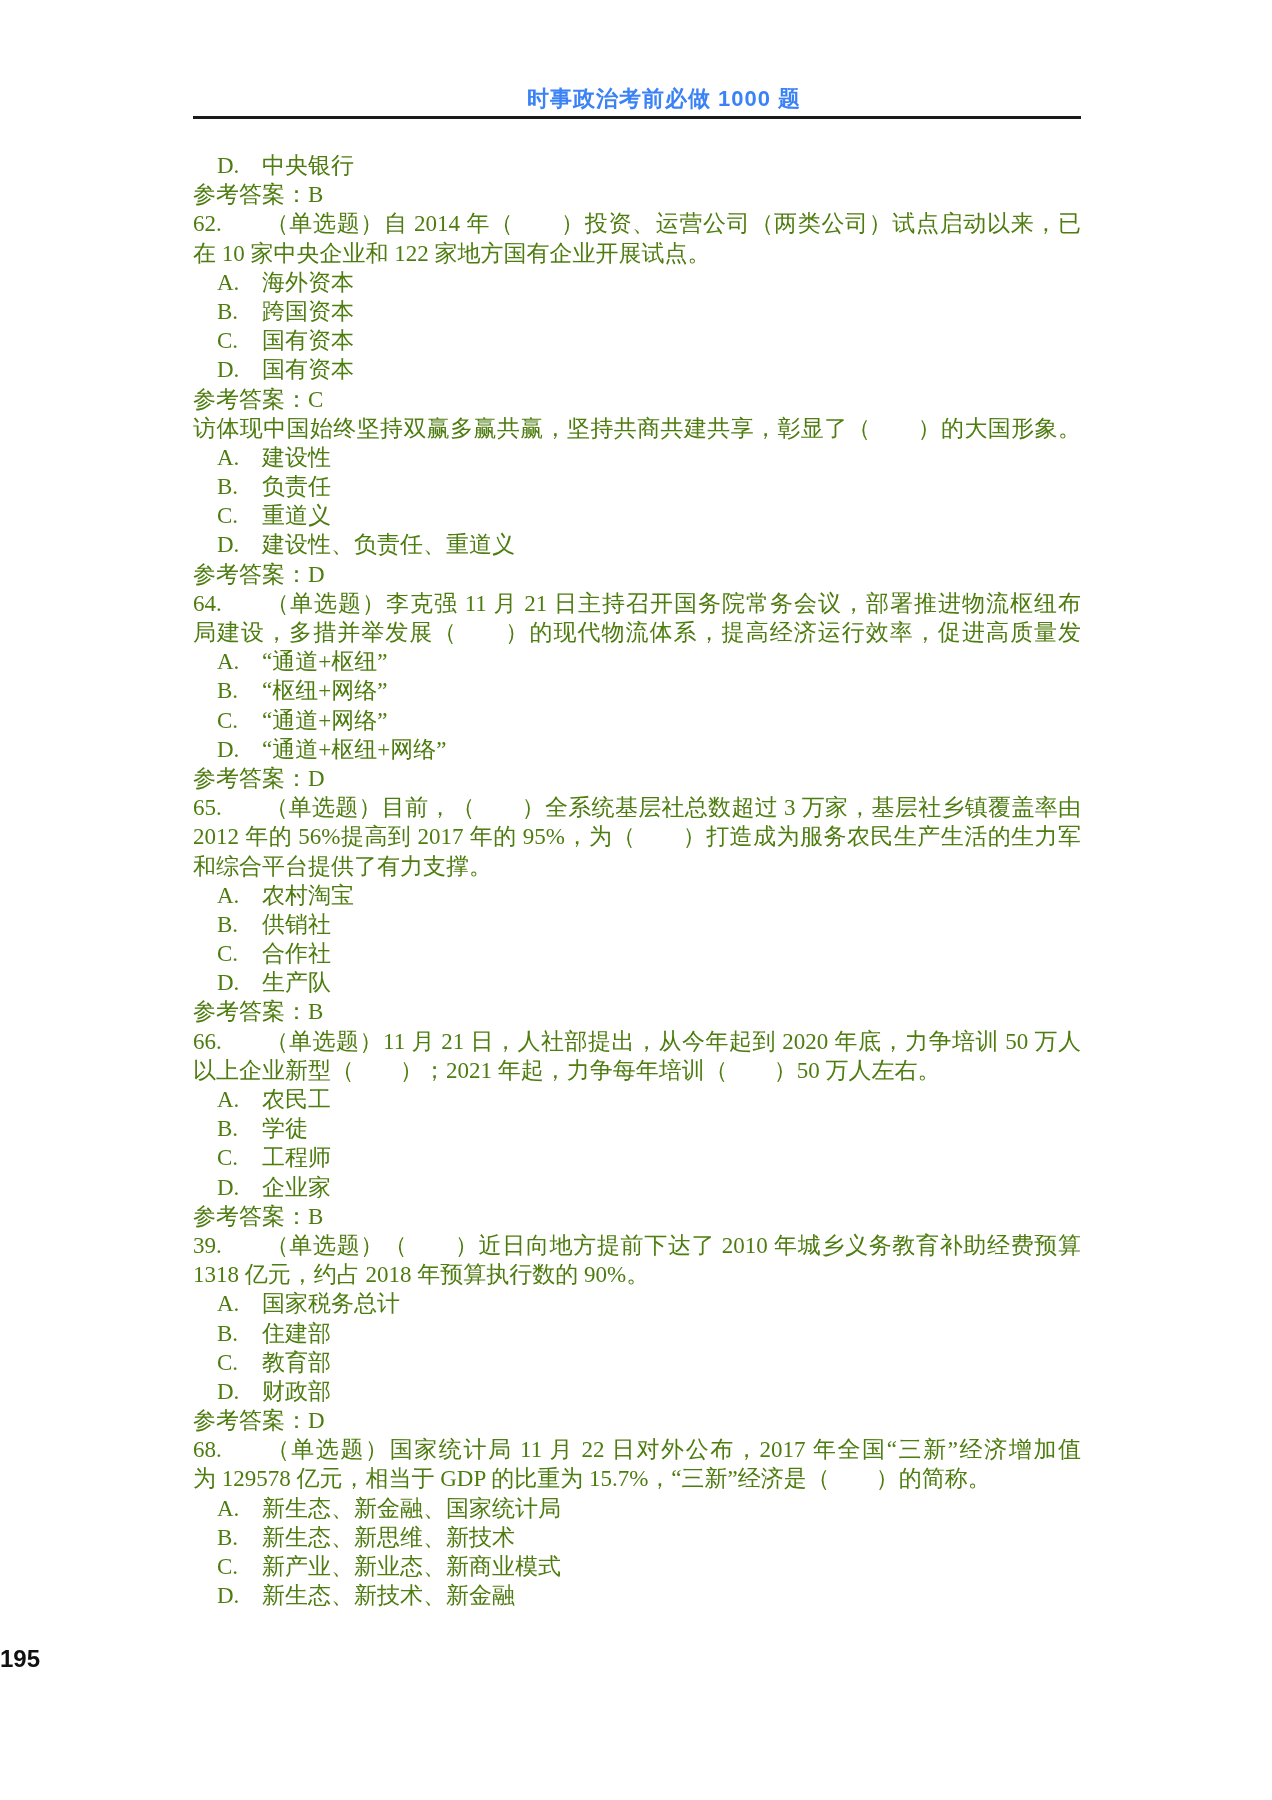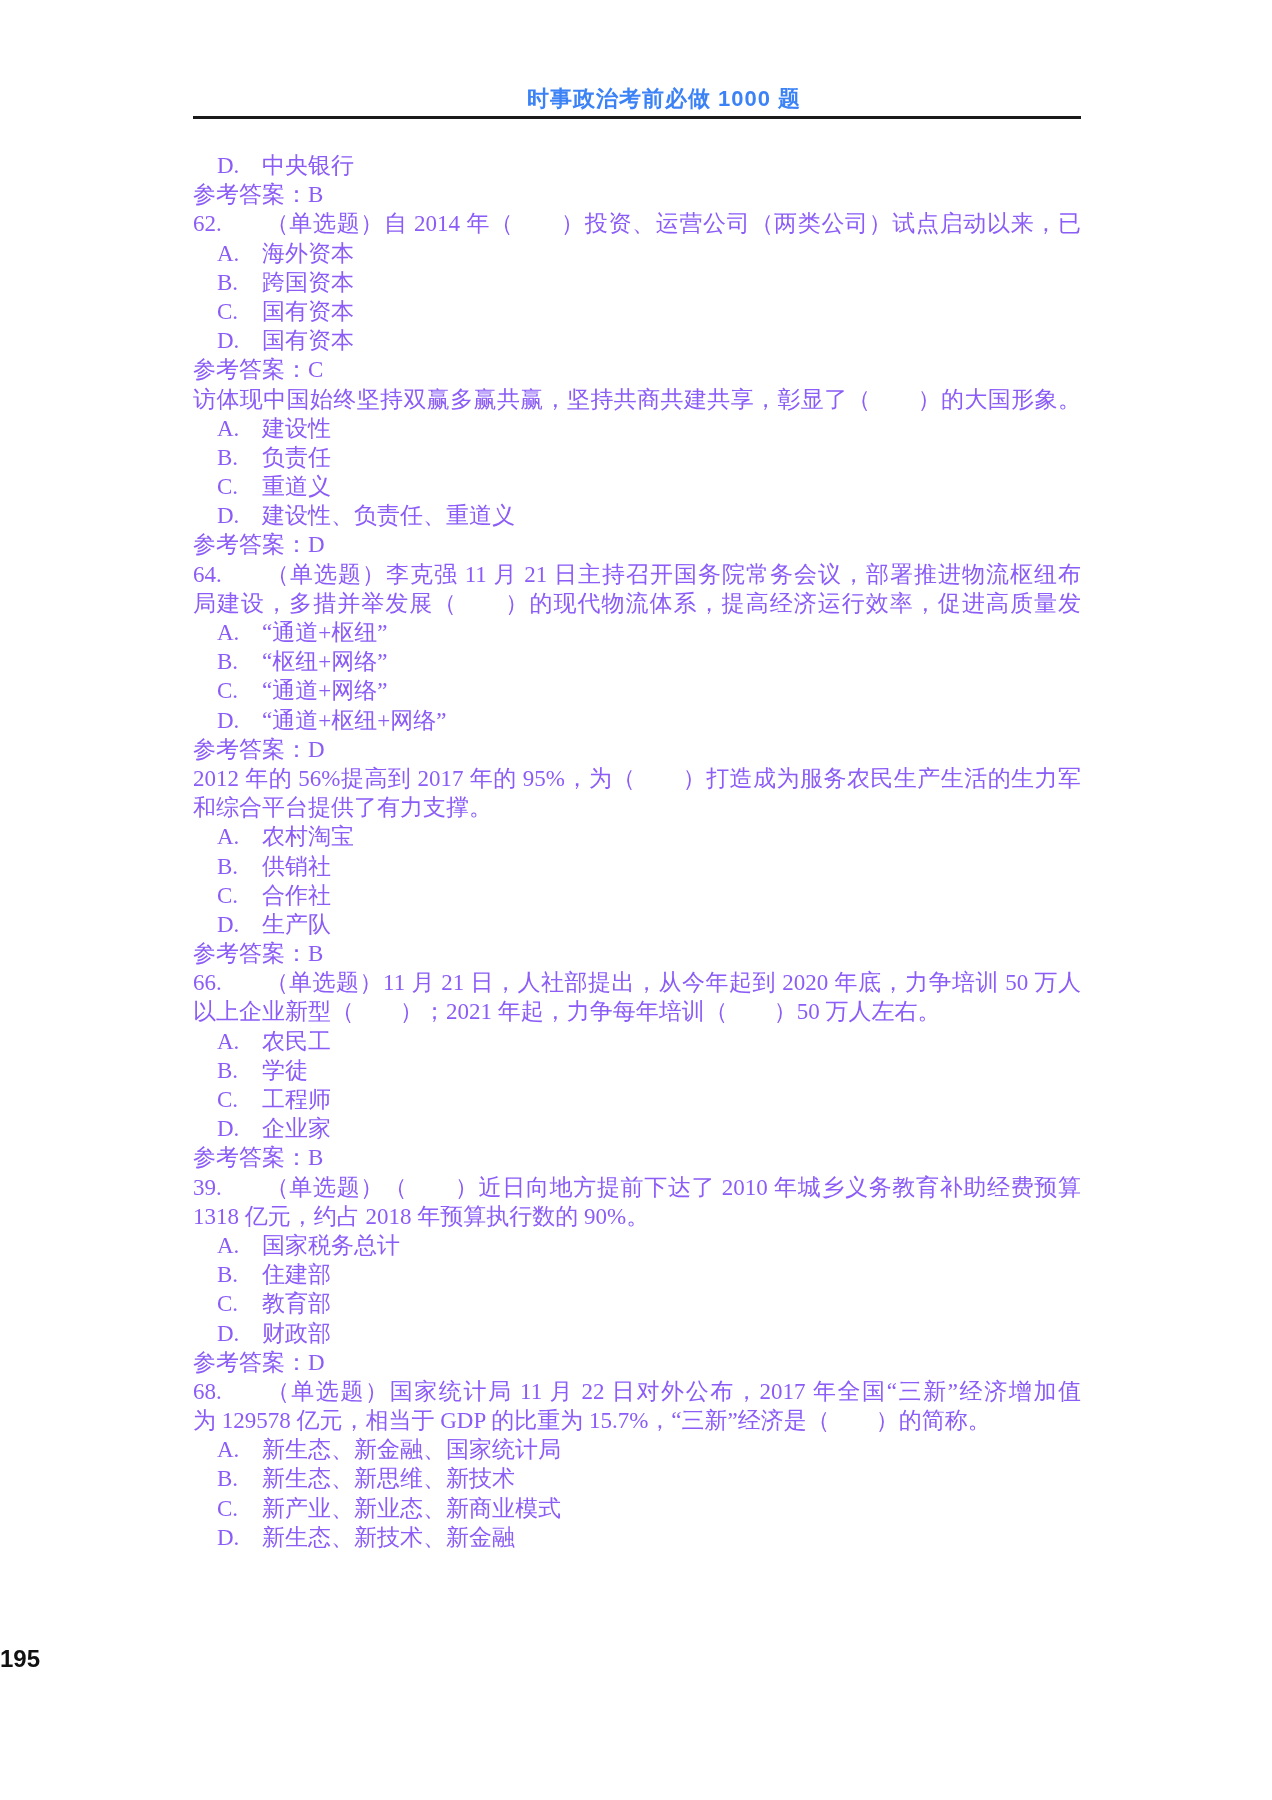--- a/index.html
+++ b/index.html
@@ -41,21 +41,21 @@
     position: absolute;
     top: 151px;
     left: 193px;
     width: 888px;
   }
   .line {
     height: 29.2px;
     line-height: 29.2px;
     font-size: 23px;
     overflow: hidden;
-    color: #8b5cf6;
+    color: #4d7c0f;
   }
   .line.fill {
     text-align: justify;
     text-align-last: justify;
   }
   .qnum {
     display: inline-block;
     width: 72px;
   }
   .option {
@@ -80,38 +80,40 @@
 </head>
 <body>
 
 <div class="page">
   <div class="header-title">时事政治考前必做 1000 题</div>
   <div class="header-rule"></div>
   <div class="content">
       <div class="line option"><span class="olabel">D.</span><span>中央银行</span></div>
       <div class="line"><span>参考答案：</span><span>B</span></div>
       <div class="line fill"><span class="qnum">62.</span><span>（单选题）自 2014 年（　　）投资、运营公司（两类公司）试点启动以来，已经</span></div>
+      <div class="line"><span>在 10 家中央企业和 122 家地方国有企业开展试点。</span></div>
       <div class="line option"><span class="olabel">A.</span><span>海外资本</span></div>
       <div class="line option"><span class="olabel">B.</span><span>跨国资本</span></div>
       <div class="line option"><span class="olabel">C.</span><span>国有资本</span></div>
       <div class="line option"><span class="olabel">D.</span><span>国有资本</span></div>
       <div class="line"><span>参考答案：</span><span>C</span></div>
       <div class="line fill"><span>访体现中国始终坚持双赢多赢共赢，坚持共商共建共享，彰显了（　　）的大国形象。</span></div>
       <div class="line option"><span class="olabel">A.</span><span>建设性</span></div>
       <div class="line option"><span class="olabel">B.</span><span>负责任</span></div>
       <div class="line option"><span class="olabel">C.</span><span>重道义</span></div>
       <div class="line option"><span class="olabel">D.</span><span>建设性、负责任、重道义</span></div>
       <div class="line"><span>参考答案：</span><span>D</span></div>
       <div class="line fill"><span class="qnum">64.</span><span>（单选题）李克强 11 月 21 日主持召开国务院常务会议，部署推进物流枢纽布</span></div>
       <div class="line fill"><span>局建设，多措并举发展（　　）的现代物流体系，提高经济运行效率，促进高质量发展。</span></div>
       <div class="line option"><span class="olabel">A.</span><span>“通道+枢纽”</span></div>
       <div class="line option"><span class="olabel">B.</span><span>“枢纽+网络”</span></div>
       <div class="line option"><span class="olabel">C.</span><span>“通道+网络”</span></div>
       <div class="line option"><span class="olabel">D.</span><span>“通道+枢纽+网络”</span></div>
       <div class="line"><span>参考答案：</span><span>D</span></div>
+      <div class="line fill"><span class="qnum">65.</span><span>（单选题）目前，（　　）全系统基层社总数超过 3 万家，基层社乡镇覆盖率由</span></div>
       <div class="line fill"><span>2012 年的 56%提高到 2017 年的 95%，为（　　）打造成为服务农民生产生活的生力军</span></div>
       <div class="line"><span>和综合平台提供了有力支撑。</span></div>
       <div class="line option"><span class="olabel">A.</span><span>农村淘宝</span></div>
       <div class="line option"><span class="olabel">B.</span><span>供销社</span></div>
       <div class="line option"><span class="olabel">C.</span><span>合作社</span></div>
       <div class="line option"><span class="olabel">D.</span><span>生产队</span></div>
       <div class="line"><span>参考答案：</span><span>B</span></div>
       <div class="line fill"><span class="qnum">66.</span><span>（单选题）11 月 21 日，人社部提出，从今年起到 2020 年底，力争培训 50 万人</span></div>
       <div class="line"><span>以上企业新型（　　）；2021 年起，力争每年培训（　　）50 万人左右。</span></div>
       <div class="line option"><span class="olabel">A.</span><span>农民工</span></div>

